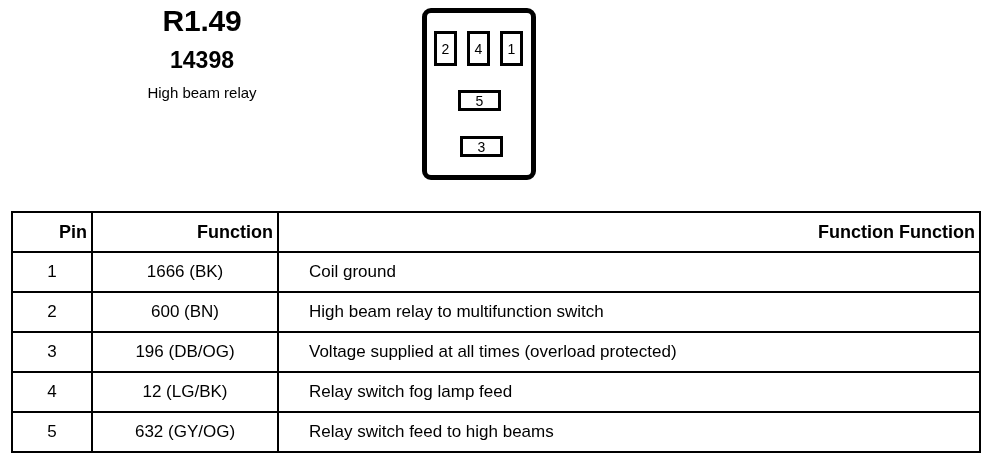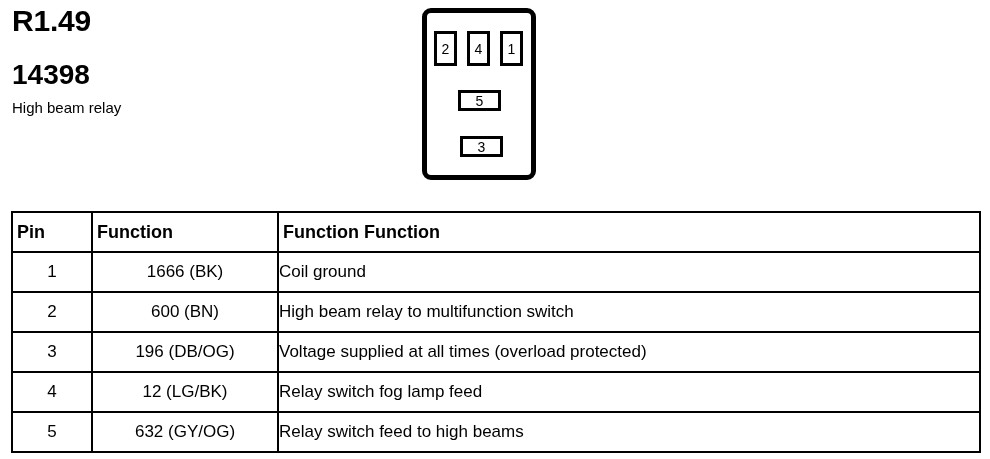--- a/index.html
+++ b/index.html
@@ -15,33 +15,34 @@
     color: #000000;
     overflow: hidden;
   }
 
   
   #label-block {
     position: absolute;
     left: 12px;
     top: 4px;
     width: 380px;
+    text-align: center;
   }
   #relay-code {
     font-size: 30px;
     font-weight: bold;
     line-height: 34px;
     letter-spacing: -0.2px;
     white-space: nowrap;
   }
   #part-number {
-    font-size: 28px;
+    font-size: 23px;
     font-weight: bold;
     line-height: 28px;
-    margin-top: 23px;
+    margin-top: 8px;
     white-space: nowrap;
   }
   #relay-description {
     font-size: 15px;
     font-weight: normal;
     line-height: 20px;
     margin-top: 9px;
     white-space: nowrap;
   }
 
@@ -111,29 +112,29 @@
     height: 38px;
     padding: 0 4px;
     font-size: 17px;
     line-height: 20px;
     font-weight: normal;
     vertical-align: middle;
   }
   #pin-table th {
     font-weight: bold;
     font-size: 18px;
-    text-align: left;
+    text-align: right;
   }
   #pin-table td.cell-pin,
   #pin-table td.cell-circuit {
     text-align: center;
   }
   #pin-table td.cell-function {
     text-align: left;
-    padding-left: 0;
+    padding-left: 30px;
   }
 </style>
 </head>
 <body>
 
 <div id="label-block">
   <div id="relay-code">R1.49</div>
   <div id="part-number">14398</div>
   <div id="relay-description">High beam relay</div>
 </div>

